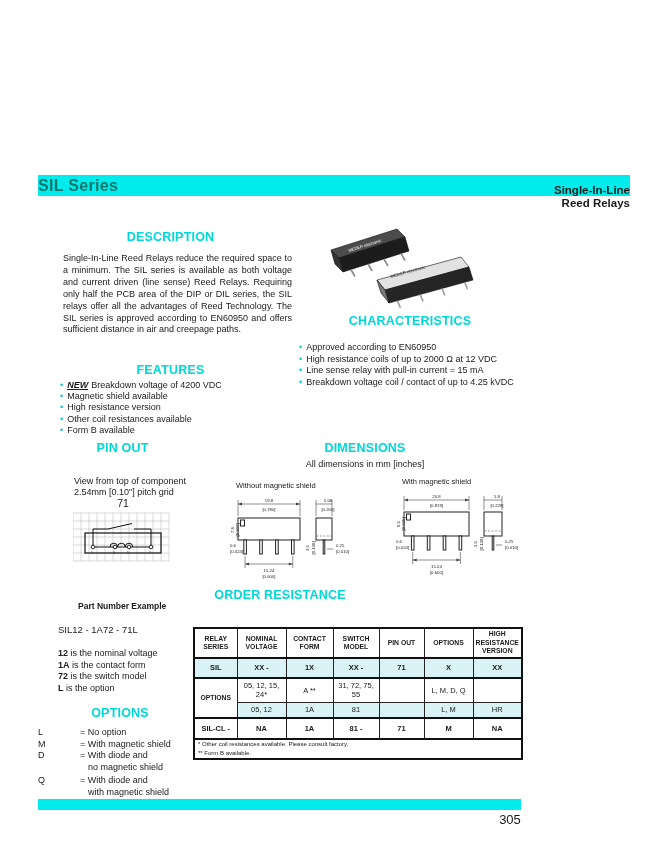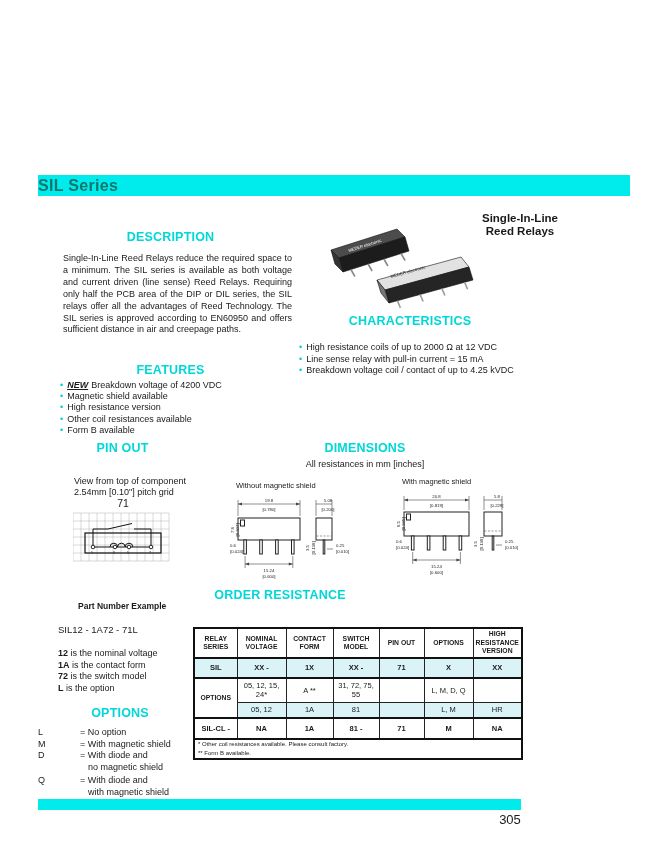--- a/index.html
+++ b/index.html
@@ -3,21 +3,21 @@
 <meta charset="utf-8">
 <style>
   html,body{margin:0;padding:0;background:#fff;}
   .page{position:relative;width:657px;height:850px;background:#fff;overflow:hidden;
         font-family:"Liberation Sans",sans-serif;color:#1a1a1a;}
   .abs{position:absolute;}
   .b{font-weight:bold;}
   .cy-head{color:#00d8d8;font-weight:bold;font-size:12.5px;letter-spacing:.2px;text-align:center;}
   #title-bar{left:38px;top:175px;width:592px;height:21px;background:#00ebeb;color:#0f766e;
              font-weight:bold;font-size:16px;text-align:left;line-height:21px;letter-spacing:.3px;}
-  #subtitle{left:410px;top:212px;width:220px;text-align:center;font-weight:bold;font-size:11.5px;line-height:13px;}
+  #subtitle{left:410px;top:184px;width:220px;text-align:right;font-weight:bold;font-size:11.5px;line-height:13px;}
   #photo{left:325px;top:220px;}
   #desc-h{left:63px;top:230px;width:215px;}
   #desc-b{left:63px;top:253px;width:229px;font-size:9px;line-height:11.9px;text-align:justify;}
   #char-h{left:300px;top:314px;width:220px;}
   #char-l{left:299px;top:342px;width:331px;font-size:9px;line-height:11.6px;}
   #feat-h{left:63px;top:363px;width:215px;}
   #feat-l{left:60px;top:380px;width:245px;font-size:9px;line-height:11.2px;}
   .li .blt{color:#00cfcf;margin-right:4px;font-size:9px;}
   .new{font-weight:bold;font-style:italic;text-decoration:underline;margin-right:3px;}
   #pin-h{left:55px;top:441px;width:135px;}
@@ -97,20 +97,21 @@
         <path d="M139.6,62.3 l3,7"></path>
     </g>
     <text transform="translate(66,58) rotate(-15.5)" font-size="4.4" fill="#222">MEDER electronic</text>
   </svg>
 
   <div id="desc-h" class="abs cy-head">DESCRIPTION</div>
   <div id="desc-b" class="abs">Single-In-Line Reed Relays reduce the required space to a minimum.  The SIL series is available as both voltage and current driven (line sense) Reed Relays.  Requiring only half the PCB area of the DIP or DIL series, the SIL relays offer all the advantages of Reed Technology.  The SIL series is approved according to EN60950 and offers sufficient distance in air and creepage paths.</div>
 
   <div id="char-h" class="abs cy-head">CHARACTERISTICS</div>
   <div id="char-l" class="abs">
+    <div class="li"><span class="blt">•</span><span>Approved according to EN60950</span></div>
     <div class="li"><span class="blt">•</span><span>High resistance coils of up to 2000 Ω at 12 VDC</span></div>
     <div class="li"><span class="blt">•</span><span>Line sense relay with pull-in current = 15 mA</span></div>
     <div class="li"><span class="blt">•</span><span>Breakdown voltage coil / contact of up to 4.25 kVDC</span></div>
   </div>
 
   <div id="feat-h" class="abs cy-head">FEATURES</div>
   <div id="feat-l" class="abs">
     <div class="li"><span class="blt">•</span><span class="new">NEW</span><span>Breakdown voltage of 4200 VDC</span></div>
     <div class="li"><span class="blt">•</span><span>Magnetic shield available</span></div>
     <div class="li"><span class="blt">•</span><span>High resistance version</span></div>
@@ -134,21 +135,21 @@
     <circle cx="42" cy="38" r="1.8" fill="#fff" stroke="#111" stroke-width="0.9"></circle>
     <circle cx="56" cy="38" r="1.8" fill="#fff" stroke="#111" stroke-width="0.9"></circle>
     <circle cx="78" cy="38" r="1.8" fill="#fff" stroke="#111" stroke-width="0.9"></circle>
     <text x="19" y="44.5" font-size="3.4" fill="#222" text-anchor="middle">1</text>
     <text x="41" y="44.5" font-size="3.4" fill="#222" text-anchor="middle">3</text>
     <text x="55" y="44.5" font-size="3.4" fill="#222" text-anchor="middle">5</text>
     <text x="77" y="44.5" font-size="3.4" fill="#222" text-anchor="middle">7</text>
   </svg>
 
   <div id="dim-h" class="abs cy-head">DIMENSIONS</div>
-  <div id="dim-note" class="abs">All resistances in mm [inches]</div>
+  <div id="dim-note" class="abs">All dimensions in mm [inches]</div>
 
   <div id="dwg1-label" class="abs dwg-label">Without magnetic shield</div>
   <svg id="dwg1" class="abs" width="125" height="92" viewBox="0 0 125 92">
     <rect x="8" y="28" width="62" height="22" class="bln"></rect>
     <rect x="10.5" y="30" width="4" height="6" class="bln"></rect>
     <rect x="13.8" y="50" width="2.6" height="14" class="bln"></rect>
     <rect x="29.7" y="50" width="2.6" height="14" class="bln"></rect>
     <rect x="45.6" y="50" width="2.6" height="14" class="bln"></rect>
     <rect x="61.5" y="50" width="2.6" height="14" class="bln"></rect>
     <path class="dln" d="M8,26 V10 M70,26 V10 M8,14 H70"></path>

